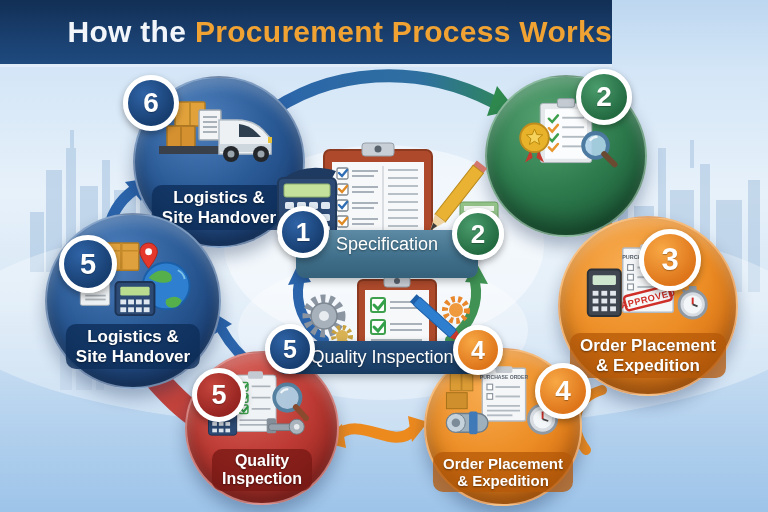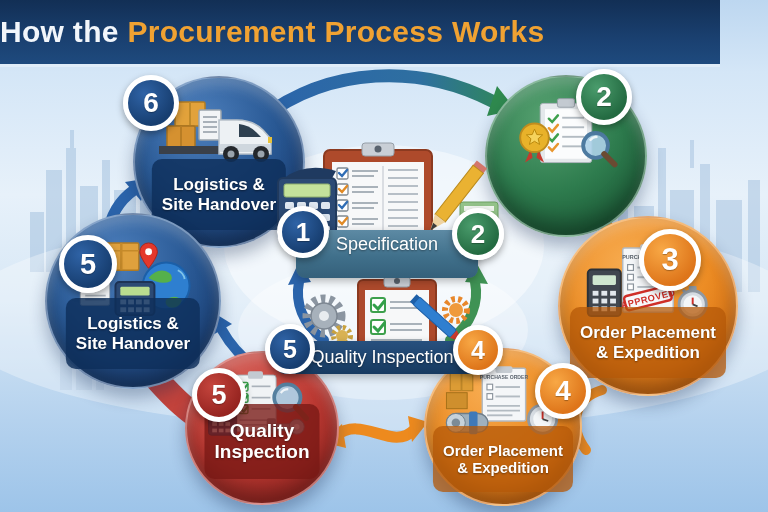--- a/index.html
+++ b/index.html
@@ -2,41 +2,41 @@
 <html><head>
 <meta charset="utf-8">
 <style>
   * { margin:0; padding:0; box-sizing:border-box; }
   html,body { width:768px; height:512px; }
   body { font-family:"Liberation Sans", sans-serif; overflow:hidden; }
 
   .canvas { position:relative; width:768px; height:512px; overflow:hidden;
     background:linear-gradient(180deg,#bdd7f0 0%,#d4e6f7 14%,#e7f1fa 38%,#d8e8f6 58%,#b5d2ee 82%,#9dc4e9 100%); }
 
-  .titlebar { position:absolute; left:0; top:0; width:720px; height:64px; z-index:1;
+  .titlebar { position:absolute; left:0; top:0; width:612px; height:64px; z-index:1;
     background:linear-gradient(180deg,#122f55 0%,#1a4070 60%,#1e4a7e 100%);
-    display:flex; align-items:center; justify-content:flex-start;
+    display:flex; align-items:center; justify-content:flex-end;
     box-shadow:0 3px 0 rgba(235,244,252,.55); }
   .titlebar h1 { font-size:30px; font-weight:bold; color:#f2f6fb; letter-spacing:.3px; white-space:nowrap; }
   .titlebar .hl { color:#f0a232; }
 
   .backsvg { position:absolute; left:0; top:0; z-index:2; }
 
   .node { position:absolute; border-radius:50%; z-index:5;
     border:2px solid rgba(255,255,255,.38);
     box-shadow:0 9px 16px rgba(20,40,80,.32), inset 0 8px 12px rgba(255,255,255,.22), inset 0 -12px 20px rgba(0,0,0,.30); }
   .node--blue   { background:radial-gradient(circle at 38% 26%, #4e80bd 0%, #2a5a96 45%, #1b4076 78%, #12305c 100%); }
   .node--green  { background:radial-gradient(circle at 38% 26%, #57a271 0%, #2e7c4e 48%, #1d5c38 80%, #154b2c 100%); }
   .node--orange { background:radial-gradient(circle at 38% 26%, #f7ab4f 0%, #ec8c24 48%, #d26c12 80%, #b2570b 100%); }
   .node--red    { background:radial-gradient(circle at 38% 26%, #d9625a 0%, #bc3a33 48%, #9c2823 80%, #851f1c 100%); }
 
   .node .icon { position:absolute; left:50%; transform:translateX(-50%); }
 
   .strip { position:absolute; left:50%; transform:translateX(-50%); text-align:center;
-    color:#fff; font-weight:bold; border-radius:10px; padding:16px 10px; line-height:1.14; white-space:nowrap;
+    color:#fff; font-weight:bold; border-radius:10px; padding:3px 10px; line-height:1.14; white-space:nowrap;
     text-shadow:0 1px 2px rgba(0,0,0,.45); }
   .strip span { display:block; }
   .strip--blue   { background:rgba(14,46,90,.82); }
   .strip--green  { background:rgba(14,66,38,.72); }
   .strip--orange { background:rgba(180,88,8,.75); }
   .strip--red    { background:rgba(120,24,20,.78); }
 
   .badge { position:absolute; border-radius:50%; border:5px solid #fff; color:#fff; font-weight:bold;
     display:flex; align-items:center; justify-content:center; z-index:8;
     box-shadow:0 3px 7px rgba(0,0,0,.35); text-shadow:0 1px 1px rgba(0,0,0,.3); }
@@ -418,21 +418,21 @@
           <rect x="19" y="61" width="5" height="4"></rect>
           <rect x="26" y="61" width="5" height="4"></rect>
       </g>
       <g>
         <rect x="70" y="50" width="10" height="16" rx="2" fill="#848e98"></rect>
         <rect x="72" y="56" width="34" height="7" rx="3" fill="#97a1ab" stroke="#6d7781"></rect>
         <circle cx="102" cy="59" r="8" fill="#aab4bd" stroke="#6d7781"></circle>
         <circle cx="102" cy="59" r="3" fill="#e8ecef"></circle>
       </g>
     </svg>
-    <div class="strip strip--red" style="bottom:24px; font-size:19px;">
+    <div class="strip strip--red" style="bottom:12px; font-size:16px;">
       <span>Quality</span>
       <span>Inspection</span>
     </div>
     <div class="badge badge--red" style="left:5px; top:15px; width:54px; height:54px; font-size:27px;">5</div>
   </div>
 
   <div class="node node--orange" style="left:424px; top:348px; width:158px; height:158px;">
     <svg class="icon" style="top:16px;" width="132" height="76" viewBox="0 0 140 80">
       <rect x="14" y="6" width="24" height="20" fill="#dc9c35" stroke="#ab7921"></rect>
       <line x1="26" y1="6" x2="26" y2="26" stroke="#bd8628" stroke-width="2"></line>

